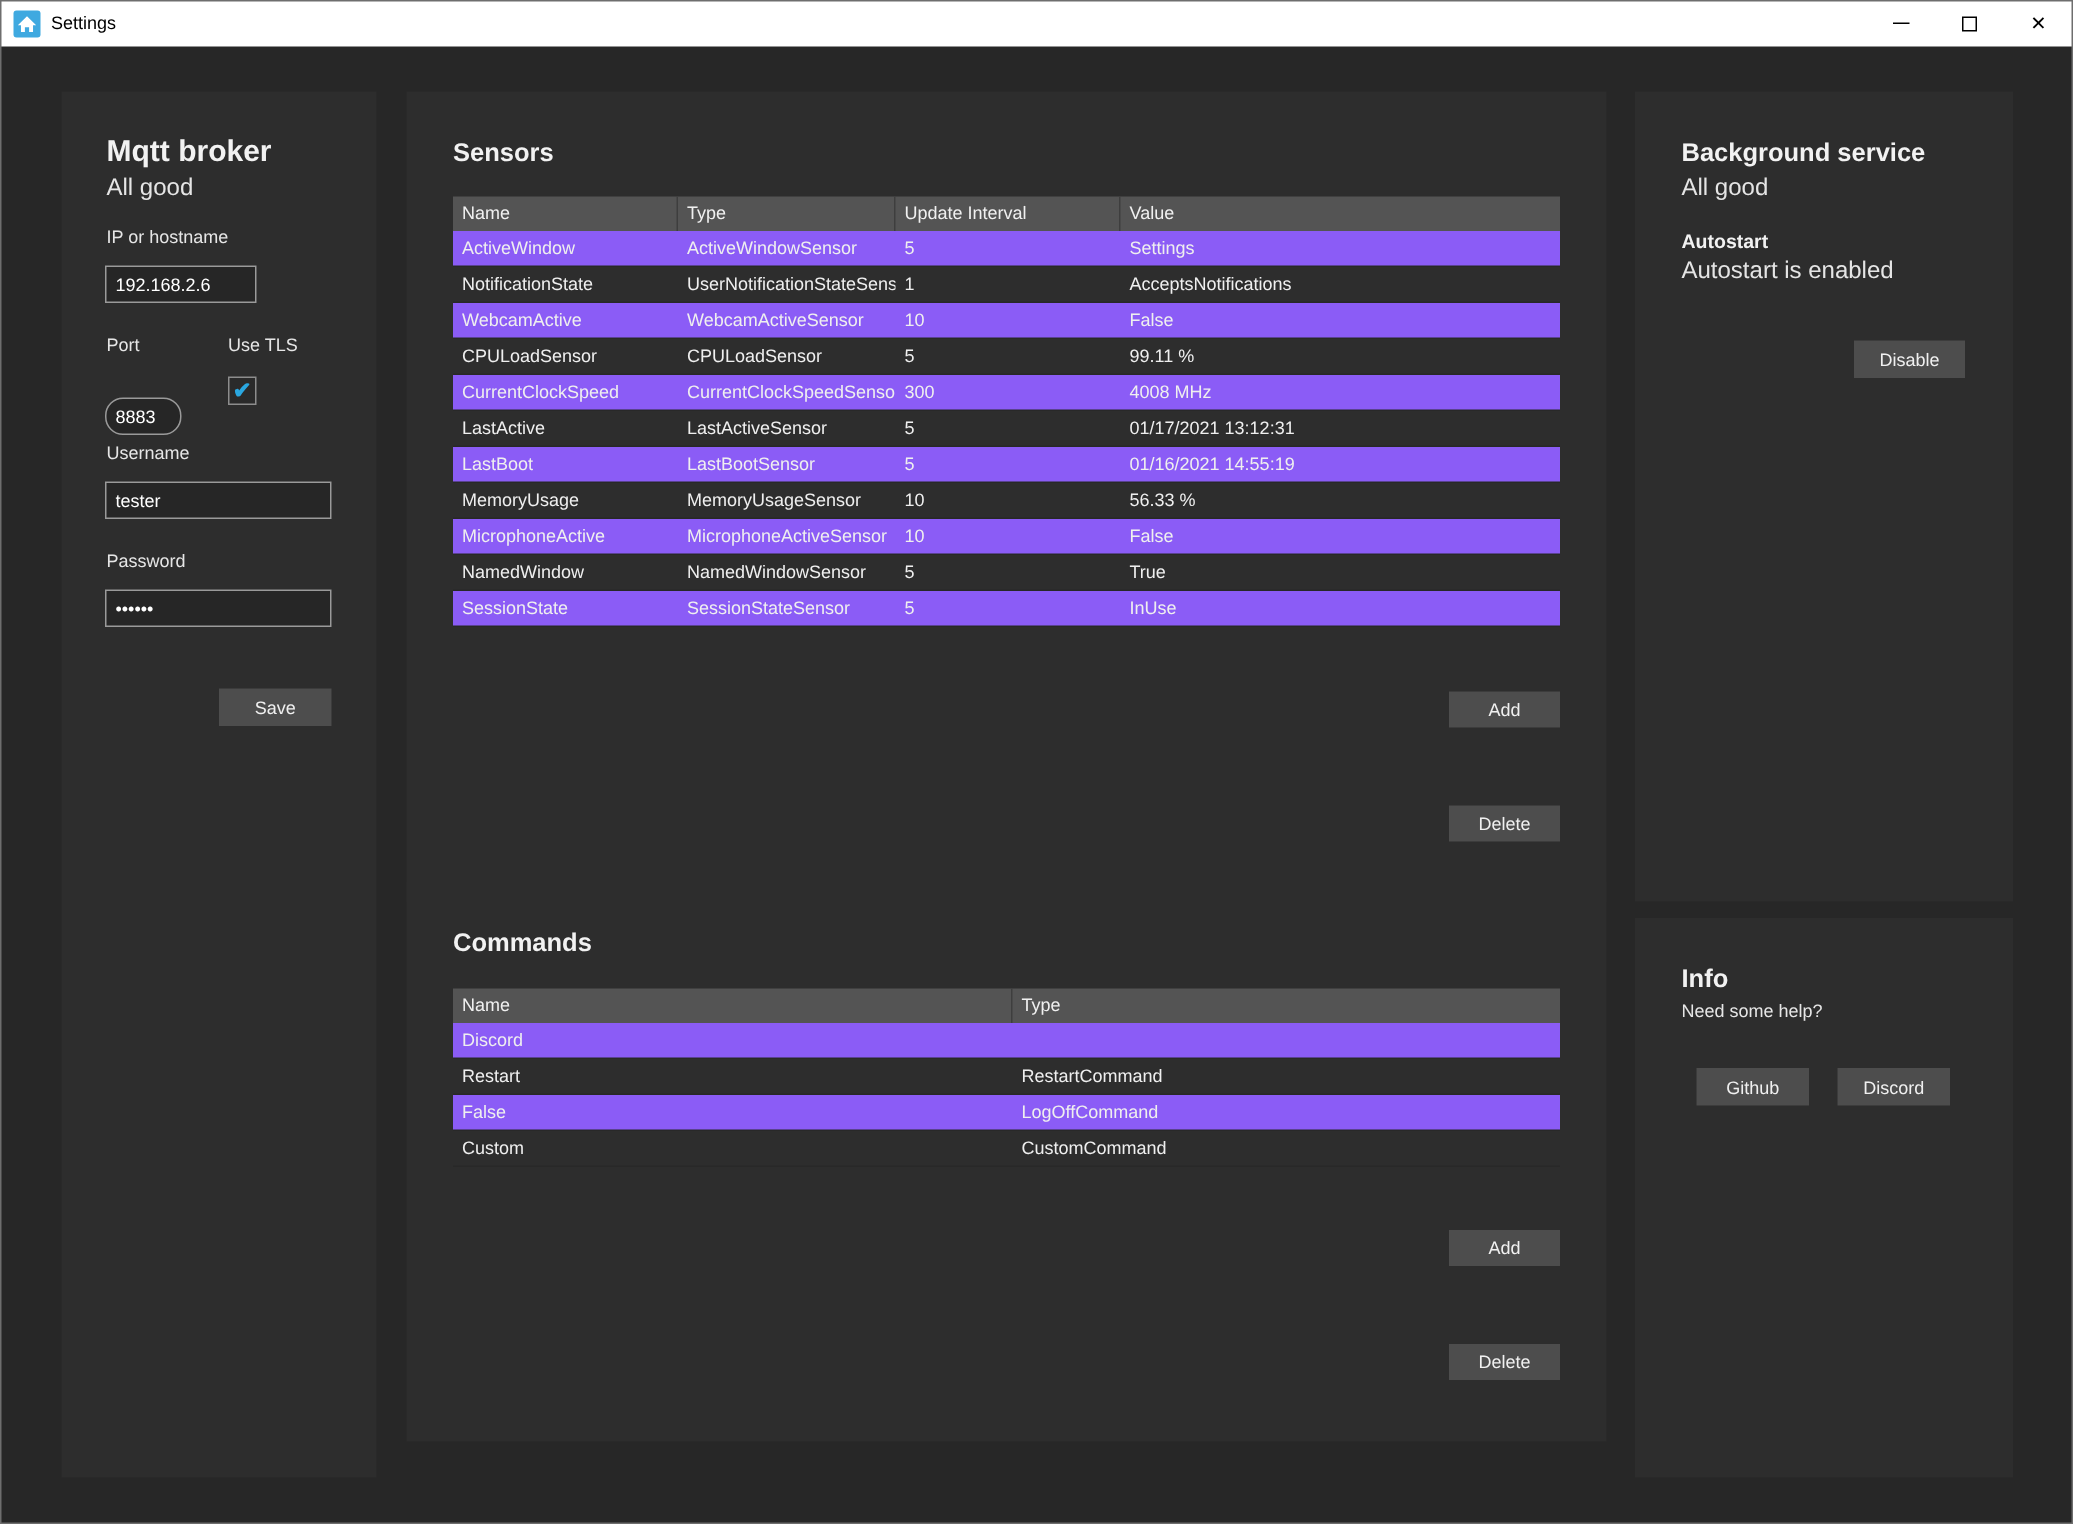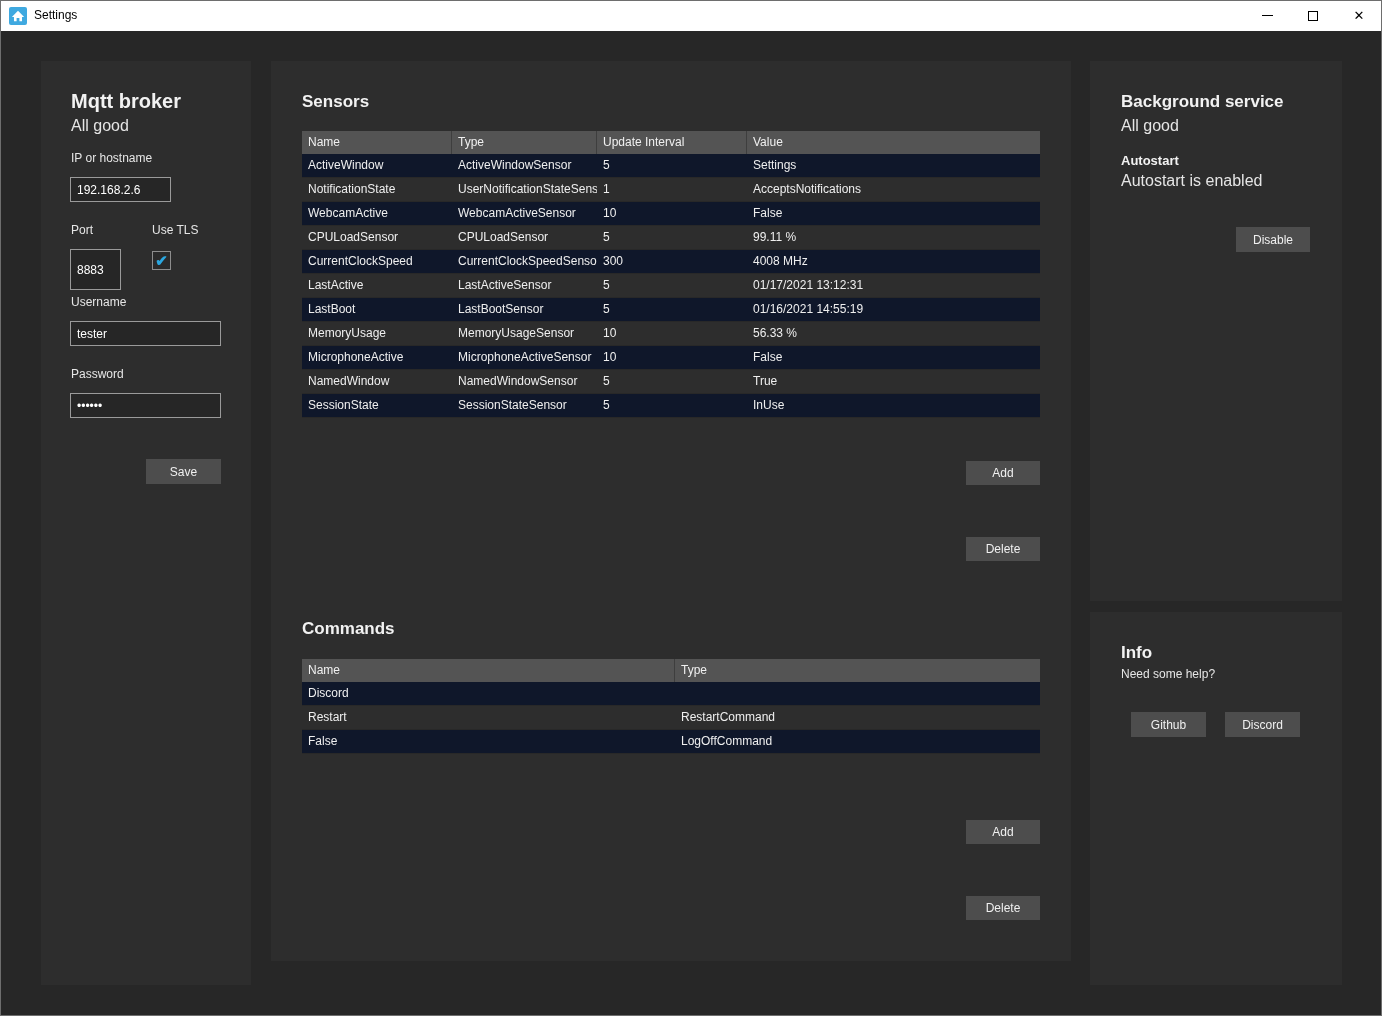--- a/index.html
+++ b/index.html
@@ -65,21 +65,21 @@
     width:19px; height:19px; background:#2a2a2a; border:1px solid #8d8d8d;
     display:flex; align-items:center; justify-content:center;
   }
   .checkbox .check { color:#2aa7e0; font-size:15px; font-weight:bold; line-height:1; }
   
   .table { position:absolute; width:738px; font-size:12px; }
   .thead { display:flex; height:23px; line-height:23px; background:#545454; color:#f0f0f0; }
   .thead .tcell { border-right:1px solid #3e3e3e; }
   .thead .tcell:last-child { border-right:none; }
   .trow { display:flex; height:24px; line-height:23px; border-bottom:1px solid #282828; }
-  .trow.alt { background:#0f172a; }
+  .trow.alt { background:#8b5cf6; }
   .tcell { padding-left:6px; overflow:hidden; white-space:nowrap; }
   .s-c0 { width:150px; } .s-c1 { width:145px; } .s-c2 { width:150px; } .s-c3 { flex:1; }
   .c-c0 { width:373px; } .c-c1 { flex:1; }
 </style>
 </head>
 <body>
 
 <div class="titlebar">
   <span class="app-icon">
     <svg width="14" height="14" viewBox="0 0 16 16">
@@ -102,21 +102,21 @@
 
 <div class="panel panel-mqtt">
   <h1 class="big abs" style="left:30px; top:29px;">Mqtt broker</h1>
   <div class="green abs" style="left:30px; top:56px;">All good</div>
 
   <div class="label abs" style="left:30px; top:90px;">IP or hostname</div>
   <input class="tinput abs" style="left: 29px; top: 116px; width: 101px; height: 25px;" value="192.168.2.6">
 
   <div class="label abs" style="left:30px; top:162px;">Port</div>
   <div class="label abs" style="left:111px; top:162px;">Use TLS</div>
-  <input class="tinput abs" style="left: 29px; top: 188px; width: 51px; height: 41px;" value="8883">
+  <input class="tinput abs" style="left: 29px; top: 204px; width: 51px; height: 25px; border-radius: 12px;" value="8883">
   <div class="checkbox abs" style="left:111px; top:190px;">
     <span class="check">✔</span>
   </div>
 
   <div class="label abs" style="left:30px; top:234px;">Username</div>
   <input class="tinput abs" style="left: 29px; top: 260px; width: 151px; height: 25px;" value="tester">
 
   <div class="label abs" style="left:30px; top:306px;">Password</div>
   <input class="tinput abs" style="left: 29px; top: 332px; width: 151px; height: 25px;" value="••••••">
 
@@ -217,20 +217,24 @@
           <div class="tcell c-c0">Discord</div>
         </div>
         <div class="trow">
           <div class="tcell c-c0">Restart</div>
           <div class="tcell c-c1">RestartCommand</div>
         </div>
         <div class="trow alt">
           <div class="tcell c-c0">False</div>
           <div class="tcell c-c1">LogOffCommand</div>
         </div>
+        <div class="trow">
+          <div class="tcell c-c0">Custom</div>
+          <div class="tcell c-c1">CustomCommand</div>
+        </div>
       </div>
   </div>
   <button class="btn abs" style="left:695px; top:232px; width:74px; height:24px;">Add</button>
   <button class="btn abs" style="left:695px; top:308px; width:74px; height:24px;">Delete</button>
 </div>
 
 <div class="panel panel-bgservice">
   <h2 class="mid abs" style="left:31px; top:31px;">Background service</h2>
   <div class="green abs" style="left:31px; top:56px;">All good</div>
   <h3 class="small abs" style="left:31px; top:92px;">Autostart</h3>

